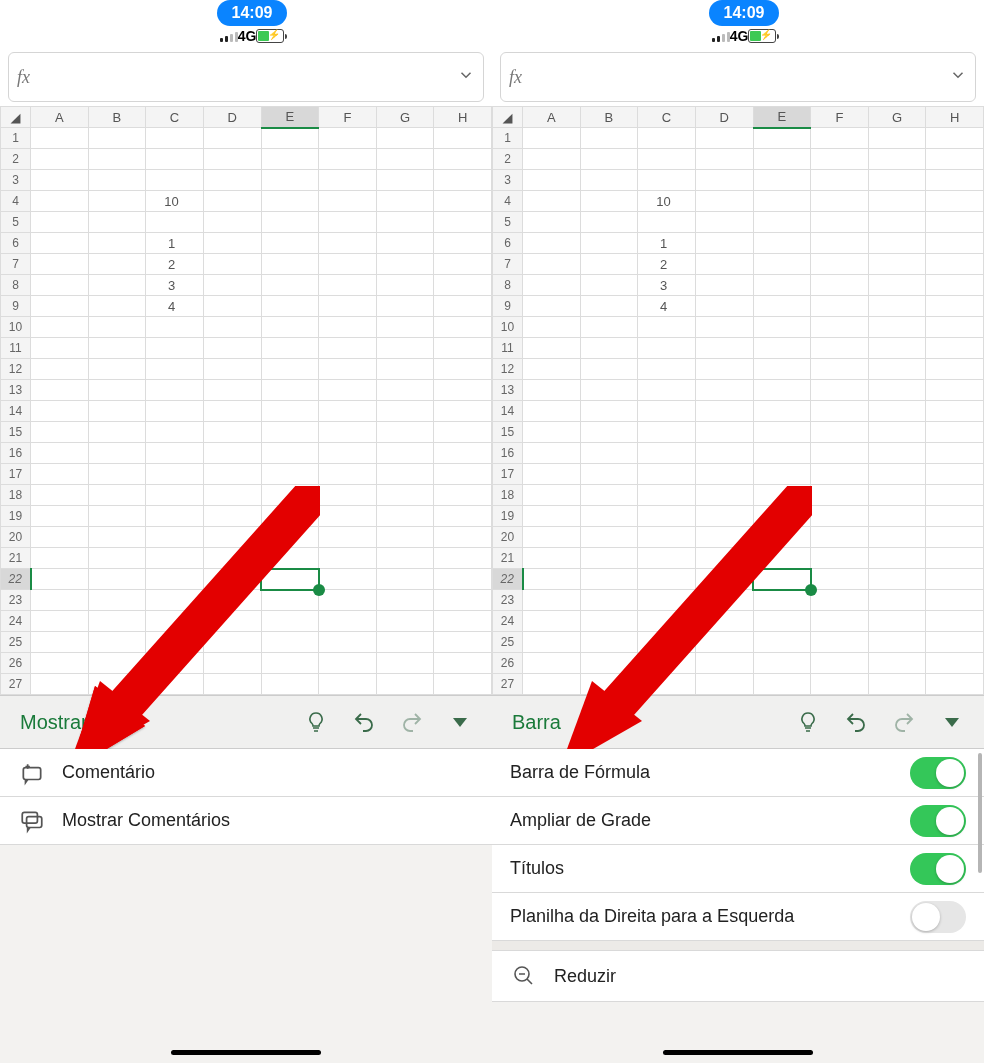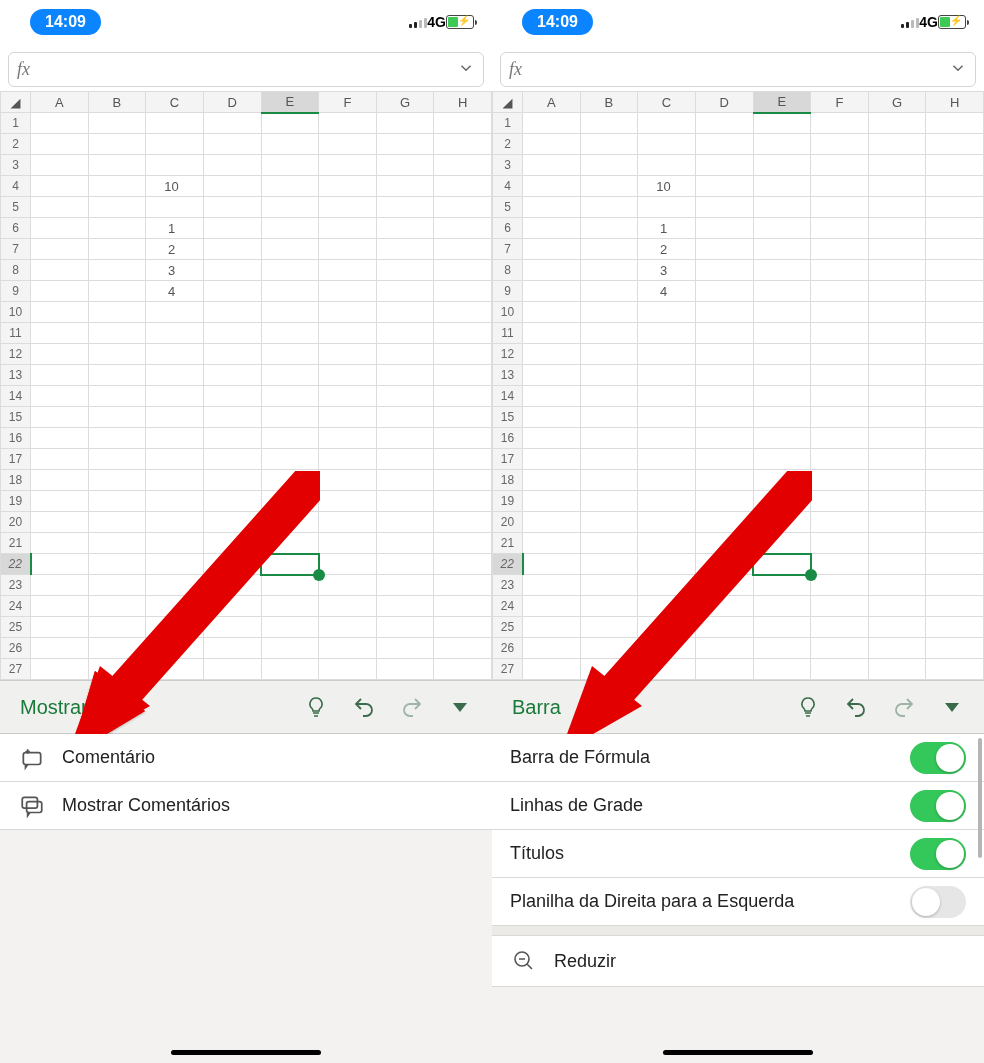--- a/index.html
+++ b/index.html
@@ -19,20 +19,21 @@
   background: #fff;
 }
 .status-bar {
   height: 44px;
   display: flex;
   align-items: center;
   justify-content: space-between;
   padding: 0 18px 0 30px;
   font-size: 16px;
   font-weight: 600;
+  flex-direction: column;
 }
 .time-pill {
   background: #0a84ff;
   color: #fff;
   border-radius: 18px;
   padding: 4px 15px;
   font-size: 16px;
   font-weight: 700;
 }
 .status-right {
@@ -82,21 +83,21 @@
   background:#3cc954;
   border-radius:1px;
 }
 .bolt {
   position:absolute;
   left:11px;top:-1px;
   font-size:10px;
   color:#222;
 }
 .formula-bar {
-  height: 35px;
+  height: 50px;
   display:flex;
   align-items:center;
   border: 1px solid #d5d5d5;
   border-radius: 6px;
   margin: 8px 8px 4px 8px;
   padding: 0 8px;
 }
 .fx {
   font-style: italic;
   font-family: "Times New Roman", serif;
@@ -1069,21 +1070,21 @@
 
   <div class="menu-list">
     <div class="scroll-indicator"></div>
     <div class="menu-item">
       <span>Barra de Fórmula</span>
       <div class="toggle on">
           <div class="knob"></div>
         </div>
     </div>
     <div class="menu-item">
-      <span>Linhas de Grade</span>
+      <span>Ampliar de Grade</span>
       <div class="toggle on">
           <div class="knob"></div>
         </div>
     </div>
     <div class="menu-item">
       <span>Títulos</span>
       <div class="toggle on">
           <div class="knob"></div>
         </div>
     </div>

